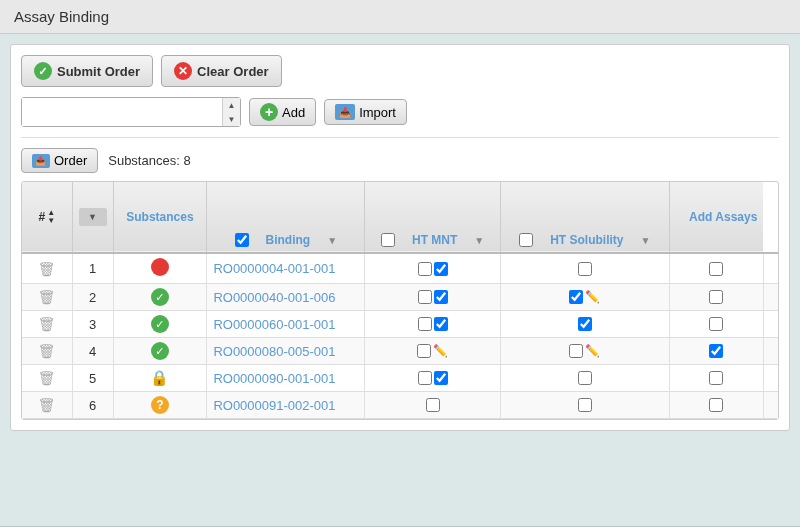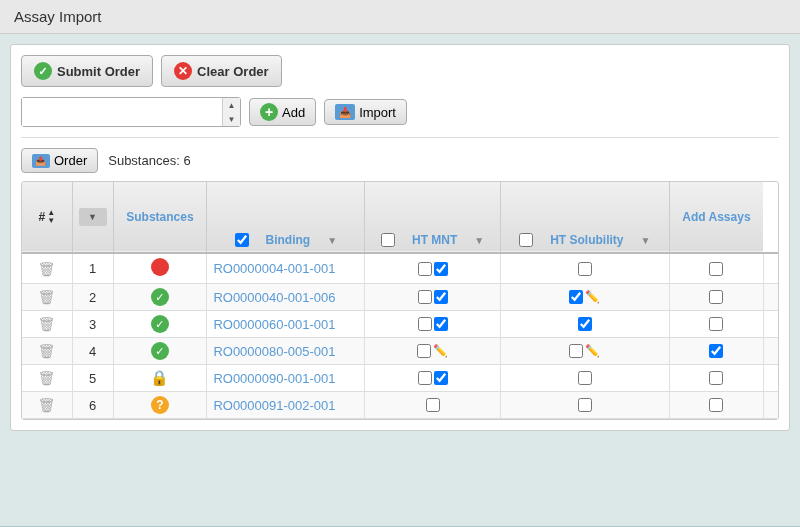--- a/index.html
+++ b/index.html
@@ -212,20 +212,21 @@
       color: #5b9bd5;
       border-right: 1px solid #ccc;
       white-space: nowrap;
     }
     thead th.th-substance {
       color: #5b9bd5;
     }
     thead th.th-add-assays {
       color: #5b9bd5;
       border-right: none;
+      text-align: right;
     }
     thead th.th-hash {
       color: #333;
       width: 50px;
     }
     tbody tr {
       border-bottom: 1px solid #ddd;
     }
     tbody tr:nth-child(even) { background: #f9f9f9; }
     tbody tr:nth-child(odd) { background: #fff; }
@@ -329,21 +330,21 @@
     }
     .icon-pencil {
       font-size: 12px;
       color: #888;
     }
   </style>
 </head>
 <body>
 
 <div class="page-title">
-  <span>Assay Import</span>
+  <span>Assay Binding</span>
 </div>
 
 <div class="main-content">
   <div class="white-panel">
 
     <div class="toolbar-row">
       <button class="btn btn-submit">
         <span class="icon-circle-green">✓</span>
         <span>Submit Order</span>
       </button>
@@ -369,21 +370,21 @@
         <span class="icon-import">📥</span>
         <span>Import</span>
       </button>
     </div>
 
     <div class="export-row">
       <button class="btn-export">
         <span class="icon-export">📤</span>
         <span>Order</span>
       </button>
-      <span class="substances-count">Substances: 6</span>
+      <span class="substances-count">Substances: 8</span>
     </div>
 
     <div class="table-wrap">
       <table>
         <thead>
           <tr>
             <th class="th-hash">
               <div class="hash-sort">
                 <span>#</span>
                 <div class="sort-arrows">

